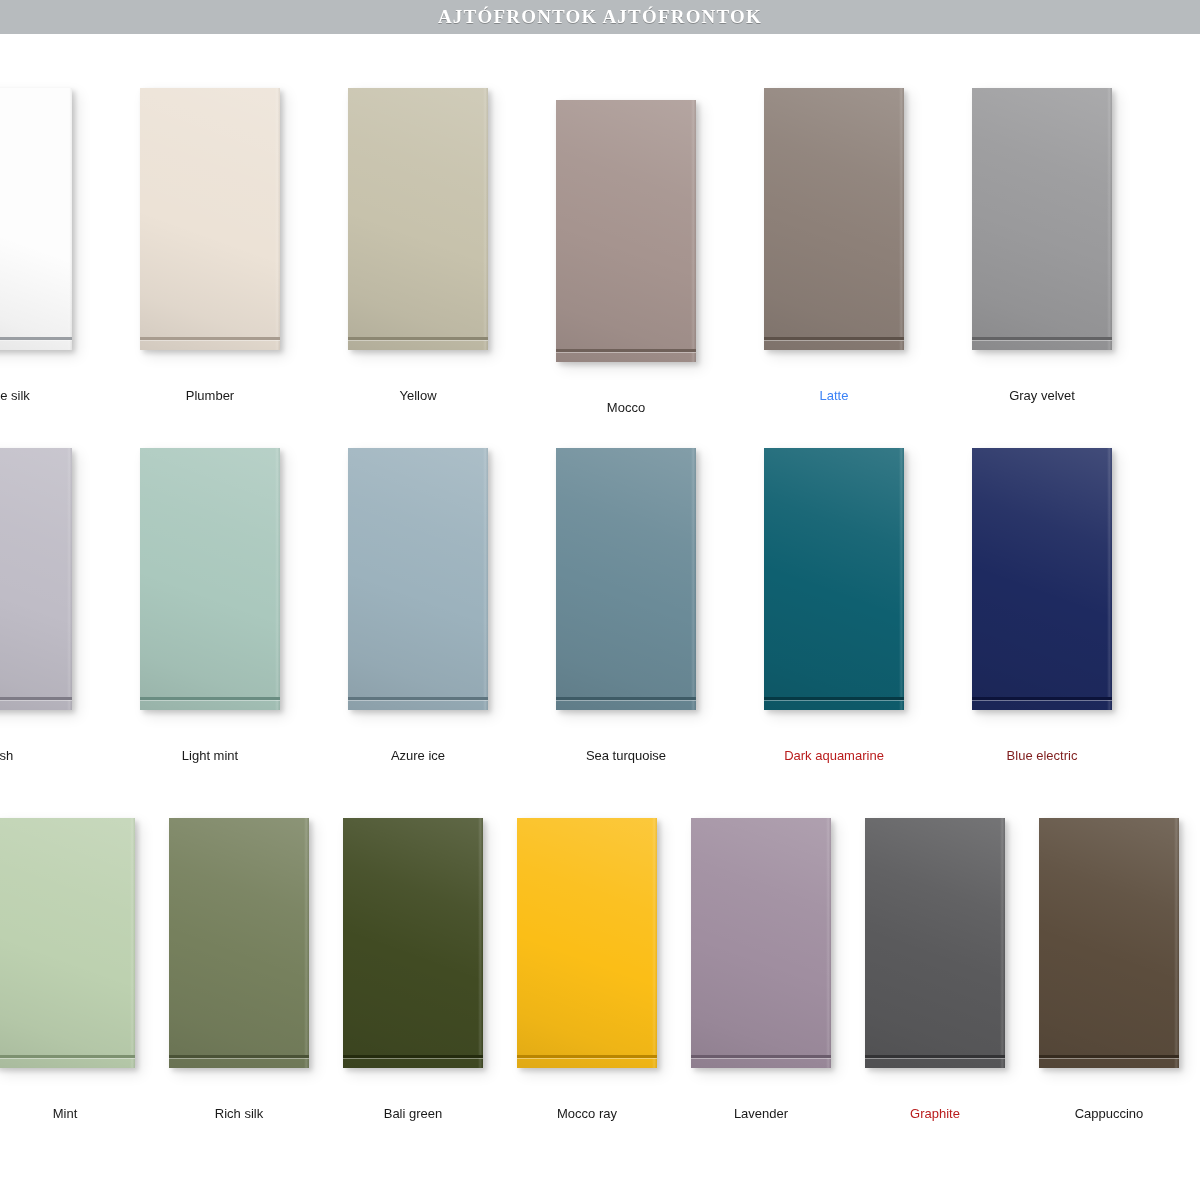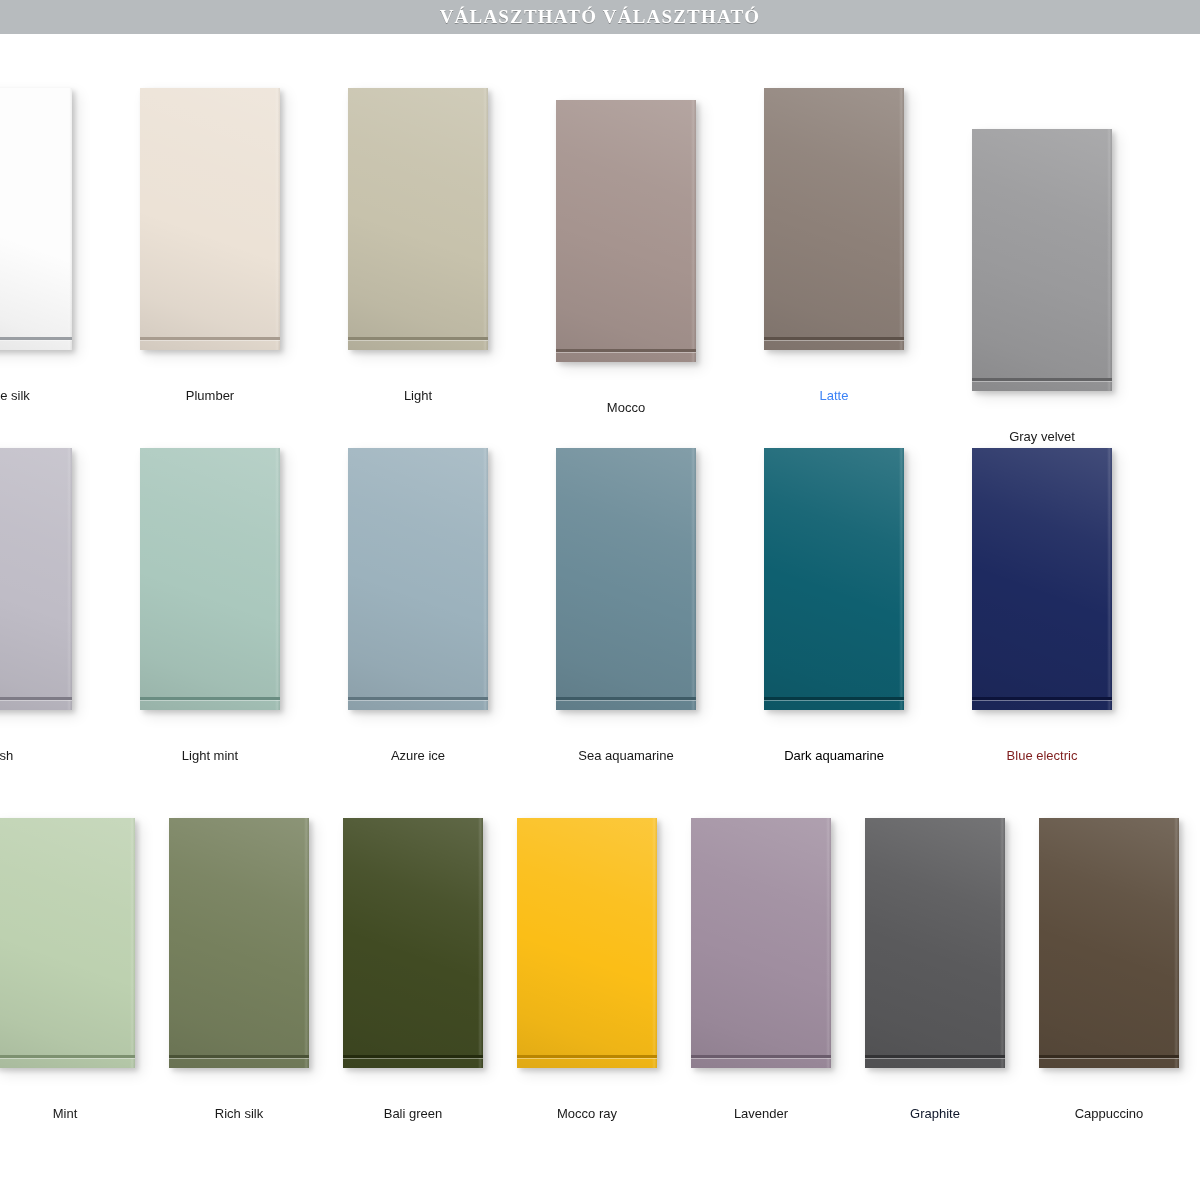--- a/index.html
+++ b/index.html
@@ -109,21 +109,21 @@
     font-size: 13px;
     color: #1a1a1a;
     font-family: "Liberation Sans", sans-serif;
     white-space: nowrap;
   }
 </style>
 </head>
 <body style="background: rgb(255, 255, 255);">
 
 <div id="header-bar" style="background: rgb(183, 187, 190);">
-  <div id="header-title" style="color: rgb(255, 255, 255);">VÁLASZTHATÓ VÁLASZTHATÓ</div>
+  <div id="header-title" style="color: rgb(255, 255, 255);">AJTÓFRONTOK AJTÓFRONTOK</div>
 </div>
 
 <div class="swatch-row" id="row-1">
     <div class="swatch-cell" style="left: -68px; width: 140px;">
       <div class="door" style="width: 140px; height: 262px;">
         <div class="door-face" style="background: rgb(253, 253, 253);"></div>
         <div class="door-sheen"></div>
         <div class="door-edge"></div>
         <div class="door-groove" style="bottom: 10px; background: rgb(154, 158, 163);"></div>
       </div>
@@ -138,41 +138,41 @@
       </div>
       <div class="swatch-label" style="top: 300px; left: 0px; width: 140px; color: rgb(26, 26, 26);">Plumber</div>
     </div>
     <div class="swatch-cell" style="left: 348px; width: 140px;">
       <div class="door" style="width: 140px; height: 262px;">
         <div class="door-face" style="background: rgb(199, 194, 172);"></div>
         <div class="door-sheen"></div>
         <div class="door-edge"></div>
         <div class="door-groove" style="bottom: 10px; background: rgb(140, 135, 114);"></div>
       </div>
-      <div class="swatch-label" style="top: 300px; left: 0px; width: 140px; color: rgb(26, 26, 26);">Light</div>
+      <div class="swatch-label" style="top: 300px; left: 0px; width: 140px; color: rgb(26, 26, 26);">Yellow</div>
     </div>
     <div class="swatch-cell" style="left: 556px; width: 140px; margin-top: 12px;">
       <div class="door" style="width: 140px; height: 262px;">
         <div class="door-face" style="background: rgb(166, 148, 143);"></div>
         <div class="door-sheen"></div>
         <div class="door-edge"></div>
         <div class="door-groove" style="bottom: 10px; background: rgb(111, 96, 89);"></div>
       </div>
       <div class="swatch-label" style="top: 300px; left: 0px; width: 140px; color: rgb(26, 26, 26);">Mocco</div>
     </div>
     <div class="swatch-cell" style="left: 764px; width: 140px;">
       <div class="door" style="width: 140px; height: 262px;">
         <div class="door-face" style="background: rgb(141, 128, 120);"></div>
         <div class="door-sheen"></div>
         <div class="door-edge"></div>
         <div class="door-groove" style="bottom: 10px; background: rgb(93, 81, 73);"></div>
       </div>
       <div class="swatch-label" style="top: 300px; left: 0px; width: 140px; color: #3b82f6;">Latte</div>
     </div>
-    <div class="swatch-cell" style="left: 972px; width: 128px; margin-top: 41px;">
+    <div class="swatch-cell" style="left: 972px; width: 128px;">
       <div class="door" style="width: 140px; height: 262px;">
         <div class="door-face" style="background: rgb(154, 154, 156);"></div>
         <div class="door-sheen"></div>
         <div class="door-edge"></div>
         <div class="door-groove" style="bottom: 10px; background: rgb(99, 99, 101);"></div>
       </div>
       <div class="swatch-label" style="top: 300px; left: 0px; width: 140px; color: rgb(26, 26, 26);">Gray velvet</div>
     </div>
   </div>
 <div class="swatch-row" id="row-2">
@@ -203,30 +203,30 @@
       </div>
       <div class="swatch-label" style="top: 300px; left: 0px; width: 140px; color: rgb(26, 26, 26);">Azure ice</div>
     </div>
     <div class="swatch-cell" style="left: 556px; width: 140px;">
       <div class="door" style="width: 140px; height: 262px;">
         <div class="door-face" style="background: rgb(107, 139, 152);"></div>
         <div class="door-sheen"></div>
         <div class="door-edge"></div>
         <div class="door-groove" style="bottom: 10px; background: rgb(62, 91, 102);"></div>
       </div>
-      <div class="swatch-label" style="top: 300px; left: 0px; width: 140px; color: rgb(26, 26, 26);">Sea aquamarine</div>
+      <div class="swatch-label" style="top: 300px; left: 0px; width: 140px; color: rgb(26, 26, 26);">Sea turquoise</div>
     </div>
     <div class="swatch-cell" style="left: 764px; width: 140px;">
       <div class="door" style="width: 140px; height: 262px;">
         <div class="door-face" style="background: rgb(15, 96, 112);"></div>
         <div class="door-sheen"></div>
         <div class="door-edge"></div>
         <div class="door-groove" style="bottom: 10px; background: rgb(6, 57, 68);"></div>
       </div>
-      <div class="swatch-label" style="top: 300px; left: 0px; width: 140px; color: #000000;">Dark aquamarine</div>
+      <div class="swatch-label" style="top: 300px; left: 0px; width: 140px; color: #b91c1c;">Dark aquamarine</div>
     </div>
     <div class="swatch-cell" style="left: 972px; width: 140px;">
       <div class="door" style="width: 140px; height: 262px;">
         <div class="door-face" style="background: rgb(30, 42, 96);"></div>
         <div class="door-sheen"></div>
         <div class="door-edge"></div>
         <div class="door-groove" style="bottom: 10px; background: rgb(12, 19, 58);"></div>
       </div>
       <div class="swatch-label" style="top: 300px; left: 0px; width: 140px; color: #7f1d1d;">Blue electric</div>
     </div>
@@ -277,21 +277,21 @@
       </div>
       <div class="swatch-label" style="top: 288px; left: 0px; width: 140px; color: rgb(26, 26, 26);">Lavender</div>
     </div>
     <div class="swatch-cell" style="left: 865px; width: 140px;">
       <div class="door" style="width: 140px; height: 250px;">
         <div class="door-face" style="background: rgb(90, 90, 92);"></div>
         <div class="door-sheen"></div>
         <div class="door-edge"></div>
         <div class="door-groove" style="bottom: 10px; background: rgb(51, 51, 53);"></div>
       </div>
-      <div class="swatch-label" style="top: 288px; left: 0px; width: 140px; color: #0f172a;">Graphite</div>
+      <div class="swatch-label" style="top: 288px; left: 0px; width: 140px; color: #b91c1c;">Graphite</div>
     </div>
     <div class="swatch-cell" style="left: 1039px; width: 140px;">
       <div class="door" style="width: 140px; height: 250px;">
         <div class="door-face" style="background: rgb(92, 77, 61);"></div>
         <div class="door-sheen"></div>
         <div class="door-edge"></div>
         <div class="door-groove" style="bottom: 10px; background: rgb(54, 43, 31);"></div>
       </div>
       <div class="swatch-label" style="top: 288px; left: 0px; width: 140px; color: rgb(26, 26, 26);">Cappuccino</div>
     </div>

